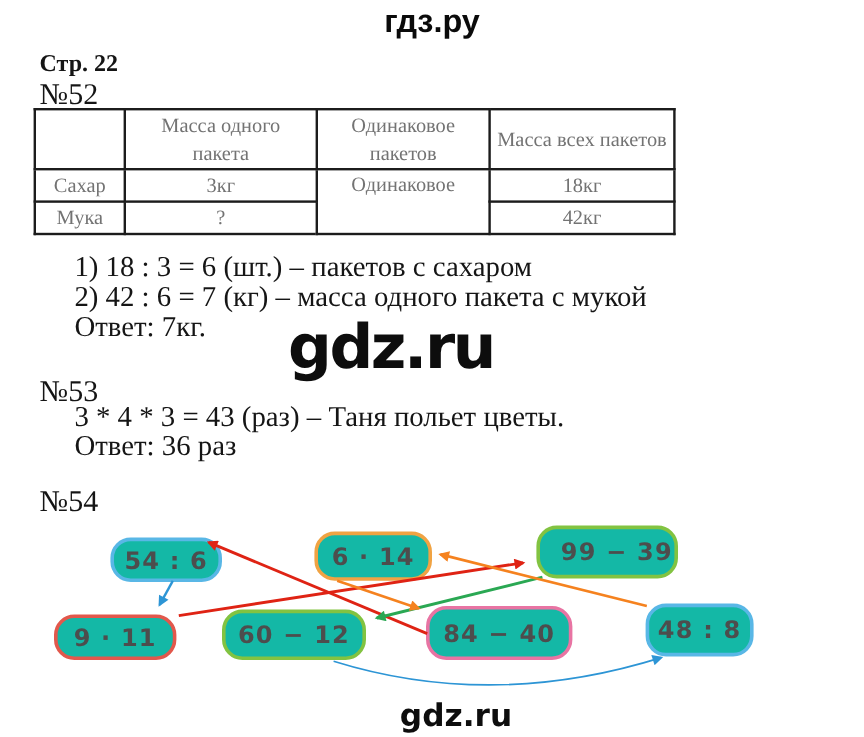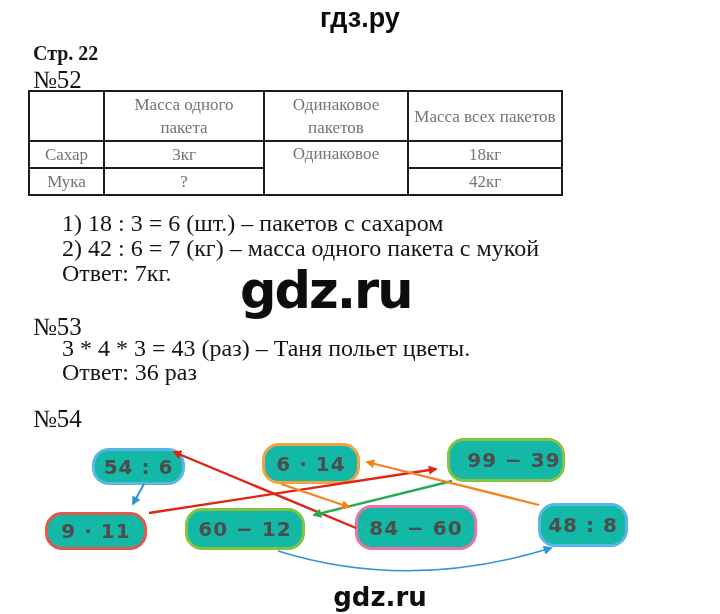--- a/index.html
+++ b/index.html
@@ -117,21 +117,21 @@
   <div class="expr-box" style="left: 447px; top: 438px; width: 118px; height: 44px; border-color: rgb(130, 195, 65); padding-left: 16px;">
       <span>99 − 39</span>
     </div>
   <div class="expr-box" style="left: 45px; top: 512px; width: 102px; height: 38px; border-color: rgb(226, 88, 76);">
       <span>9 · 11</span>
     </div>
   <div class="expr-box" style="left: 185px; top: 508px; width: 120px; height: 42px; border-color: rgb(130, 195, 65);">
       <span>60 − 12</span>
     </div>
   <div class="expr-box" style="left: 355px; top: 505px; width: 122px; height: 45px; border-color: rgb(232, 116, 163);">
-      <span>84 − 60</span>
+      <span>84 − 40</span>
     </div>
   <div class="expr-box" style="left: 538px; top: 503px; width: 90px; height: 44px; border-color: rgb(89, 183, 230);">
       <span>48 : 8</span>
     </div>
 
   <svg id="arrow-layer" width="720" height="614" viewBox="0 0 720 614">
       <marker id="ah0" viewBox="0 0 10 10" markerWidth="11" markerHeight="9" markerUnits="userSpaceOnUse" refX="8" refY="5" orient="auto">
         <path d="M0,0 L10,5 L0,10 Z" fill="#2d95d5"></path>
       </marker>
       <path d="M144,484 L133,504" stroke="#2d95d5" stroke-width="2" fill="none" marker-end="url(#ah0)"></path>

